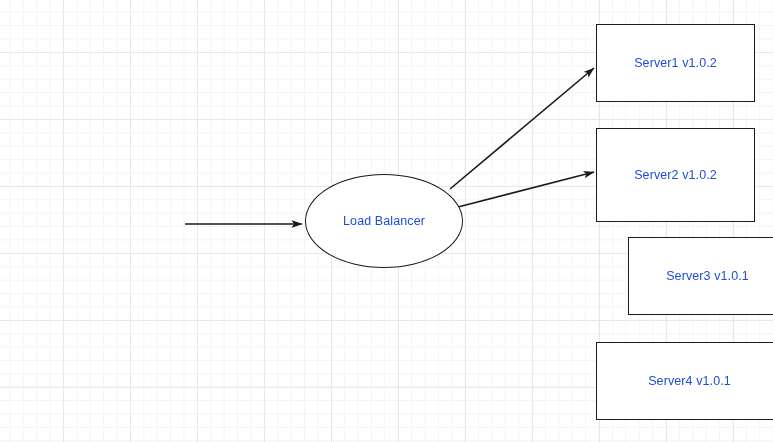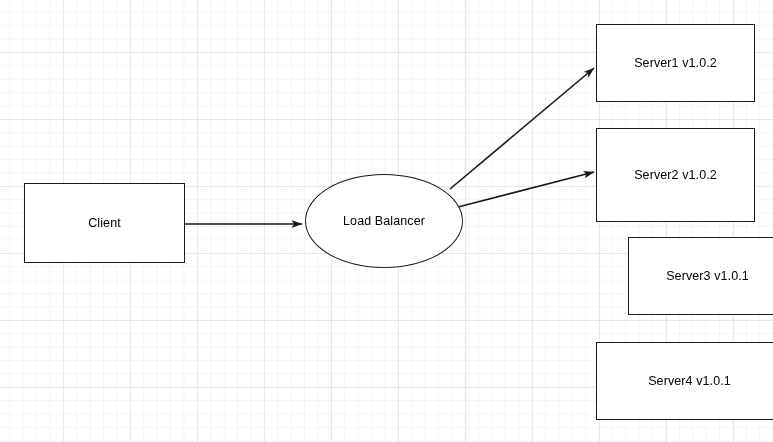--- a/index.html
+++ b/index.html
@@ -35,21 +35,21 @@
     box-sizing: border-box;
     background: #ffffff;
     border: 1.6px solid #1a1a1a;
     display: flex;
     align-items: center;
     justify-content: center;
   }
   .node-label {
     font-family: "Liberation Sans", sans-serif;
     font-size: 12.5px;
-    color: #000000;
+    color: #1d4ed8;
     line-height: 1.2;
     text-align: center;
     white-space: nowrap;
     letter-spacing: 0.1px;
   }
   .rect-node { border-radius: 0; }
   .ellipse-node { border-radius: 50%; justify-content: center; }
   #edge-layer {
     position: absolute;
     left: 0;
@@ -71,23 +71,20 @@
       </marker>
     </defs>
 
     <line x1="185" y1="224" x2="302" y2="224" stroke="#1a1a1a" stroke-width="1.6" marker-end="url(#arrowhead)"></line>
 
     <line x1="450" y1="189" x2="594" y2="68" stroke="#1a1a1a" stroke-width="1.6" marker-end="url(#arrowhead)"></line>
 
     <line x1="458" y1="207" x2="594" y2="172" stroke="#1a1a1a" stroke-width="1.6" marker-end="url(#arrowhead)"></line>
   </svg>
 
-  <div class="node rect-node" style="left:24px; top:183px; width:161px; height:80px;">
-    <span class="node-label">Client</span>
-  </div>
 
   <div class="node ellipse-node" style="left:305px; top:174px; width:158px; height:94px;">
     <span class="node-label">Load Balancer</span>
   </div>
 
   <div class="node rect-node" style="left:596px; top:24px; width:159px; height:78px;">
     <span class="node-label">Server1 v1.0.2</span>
   </div>
 
   <div class="node rect-node" style="left:596px; top:128px; width:159px; height:94px;">

